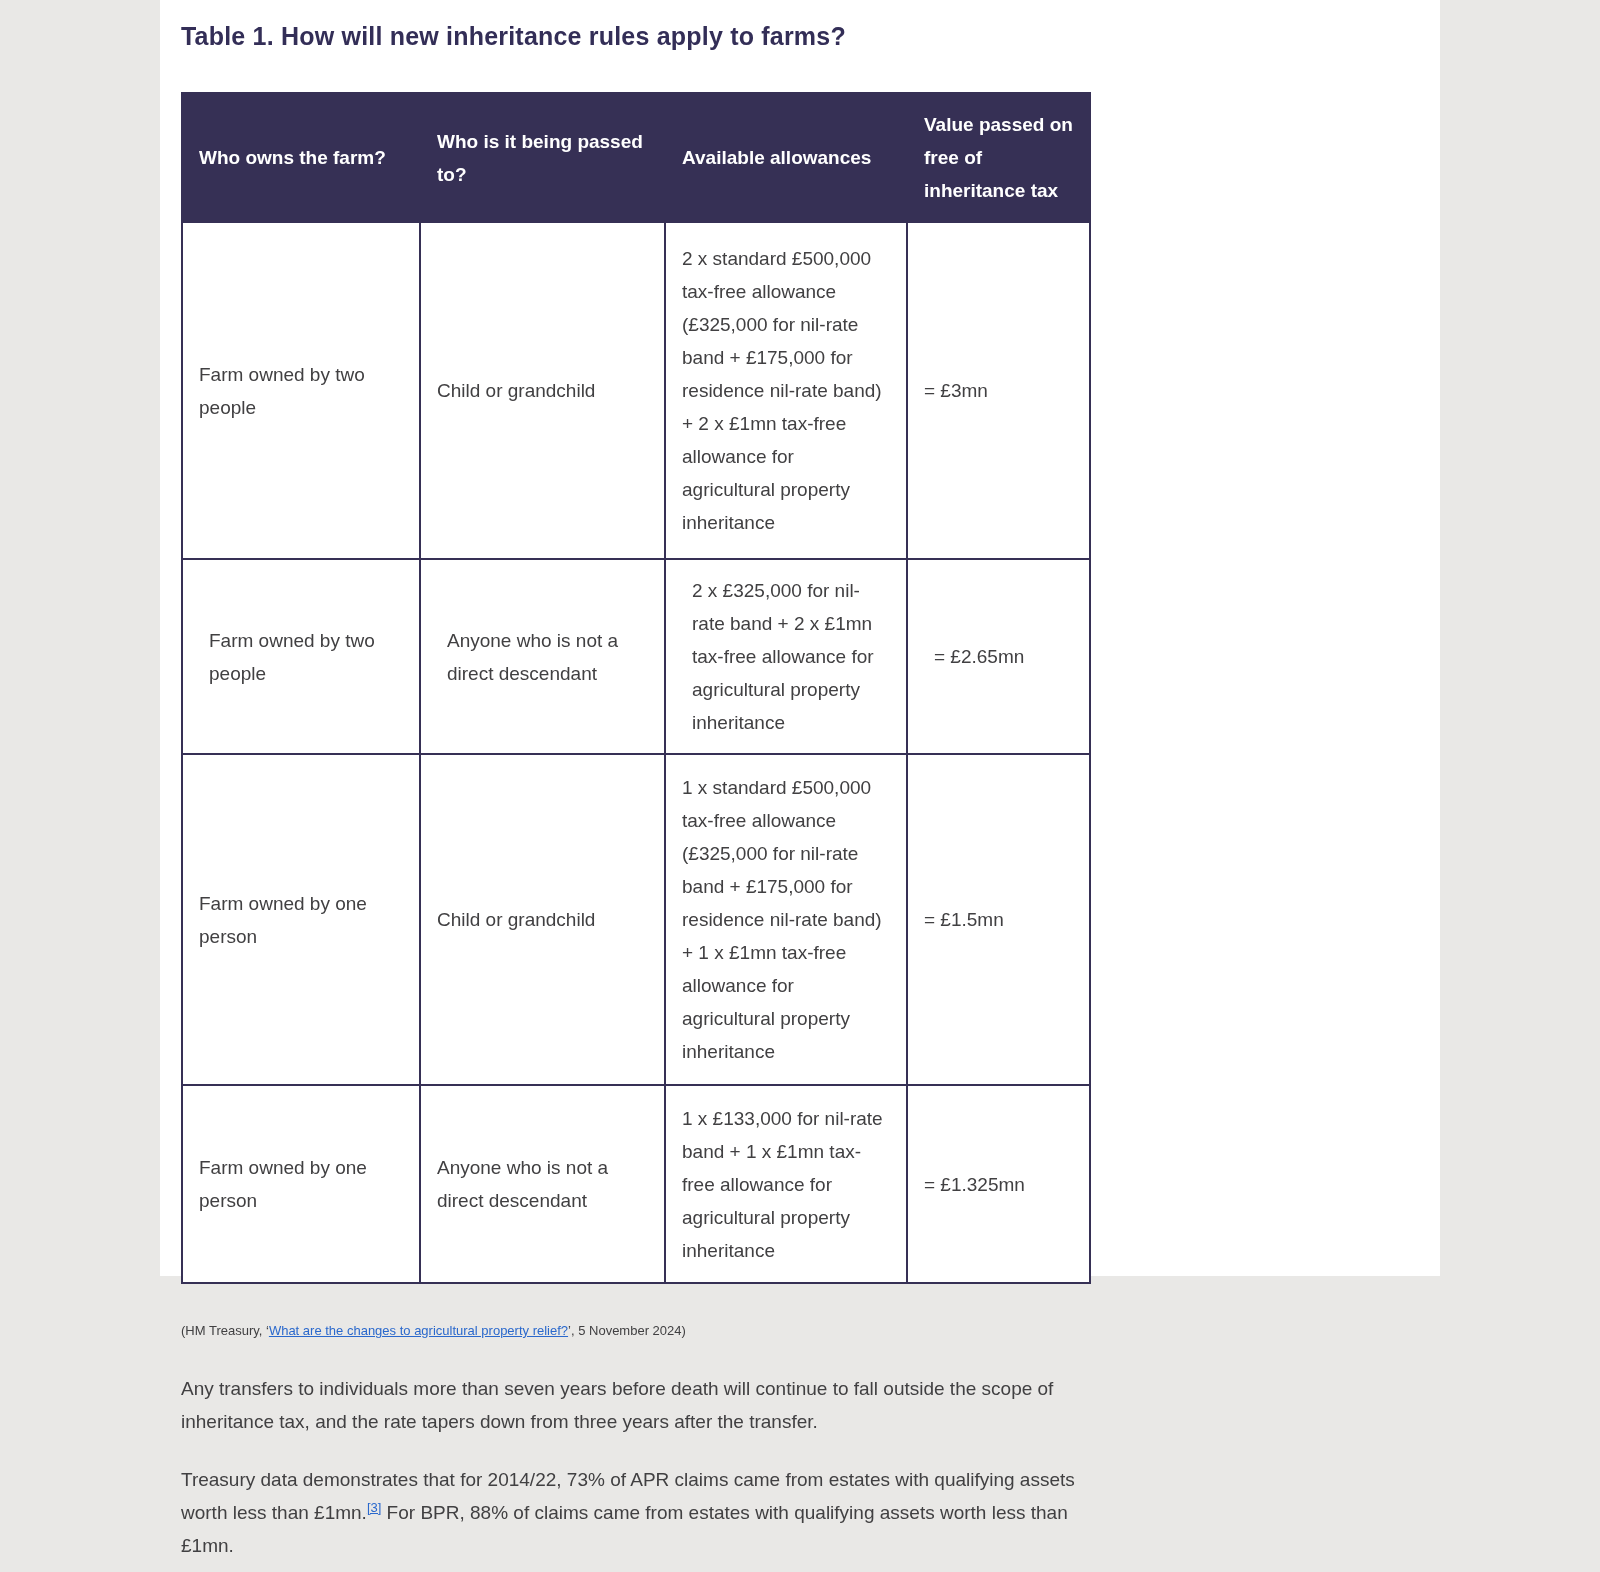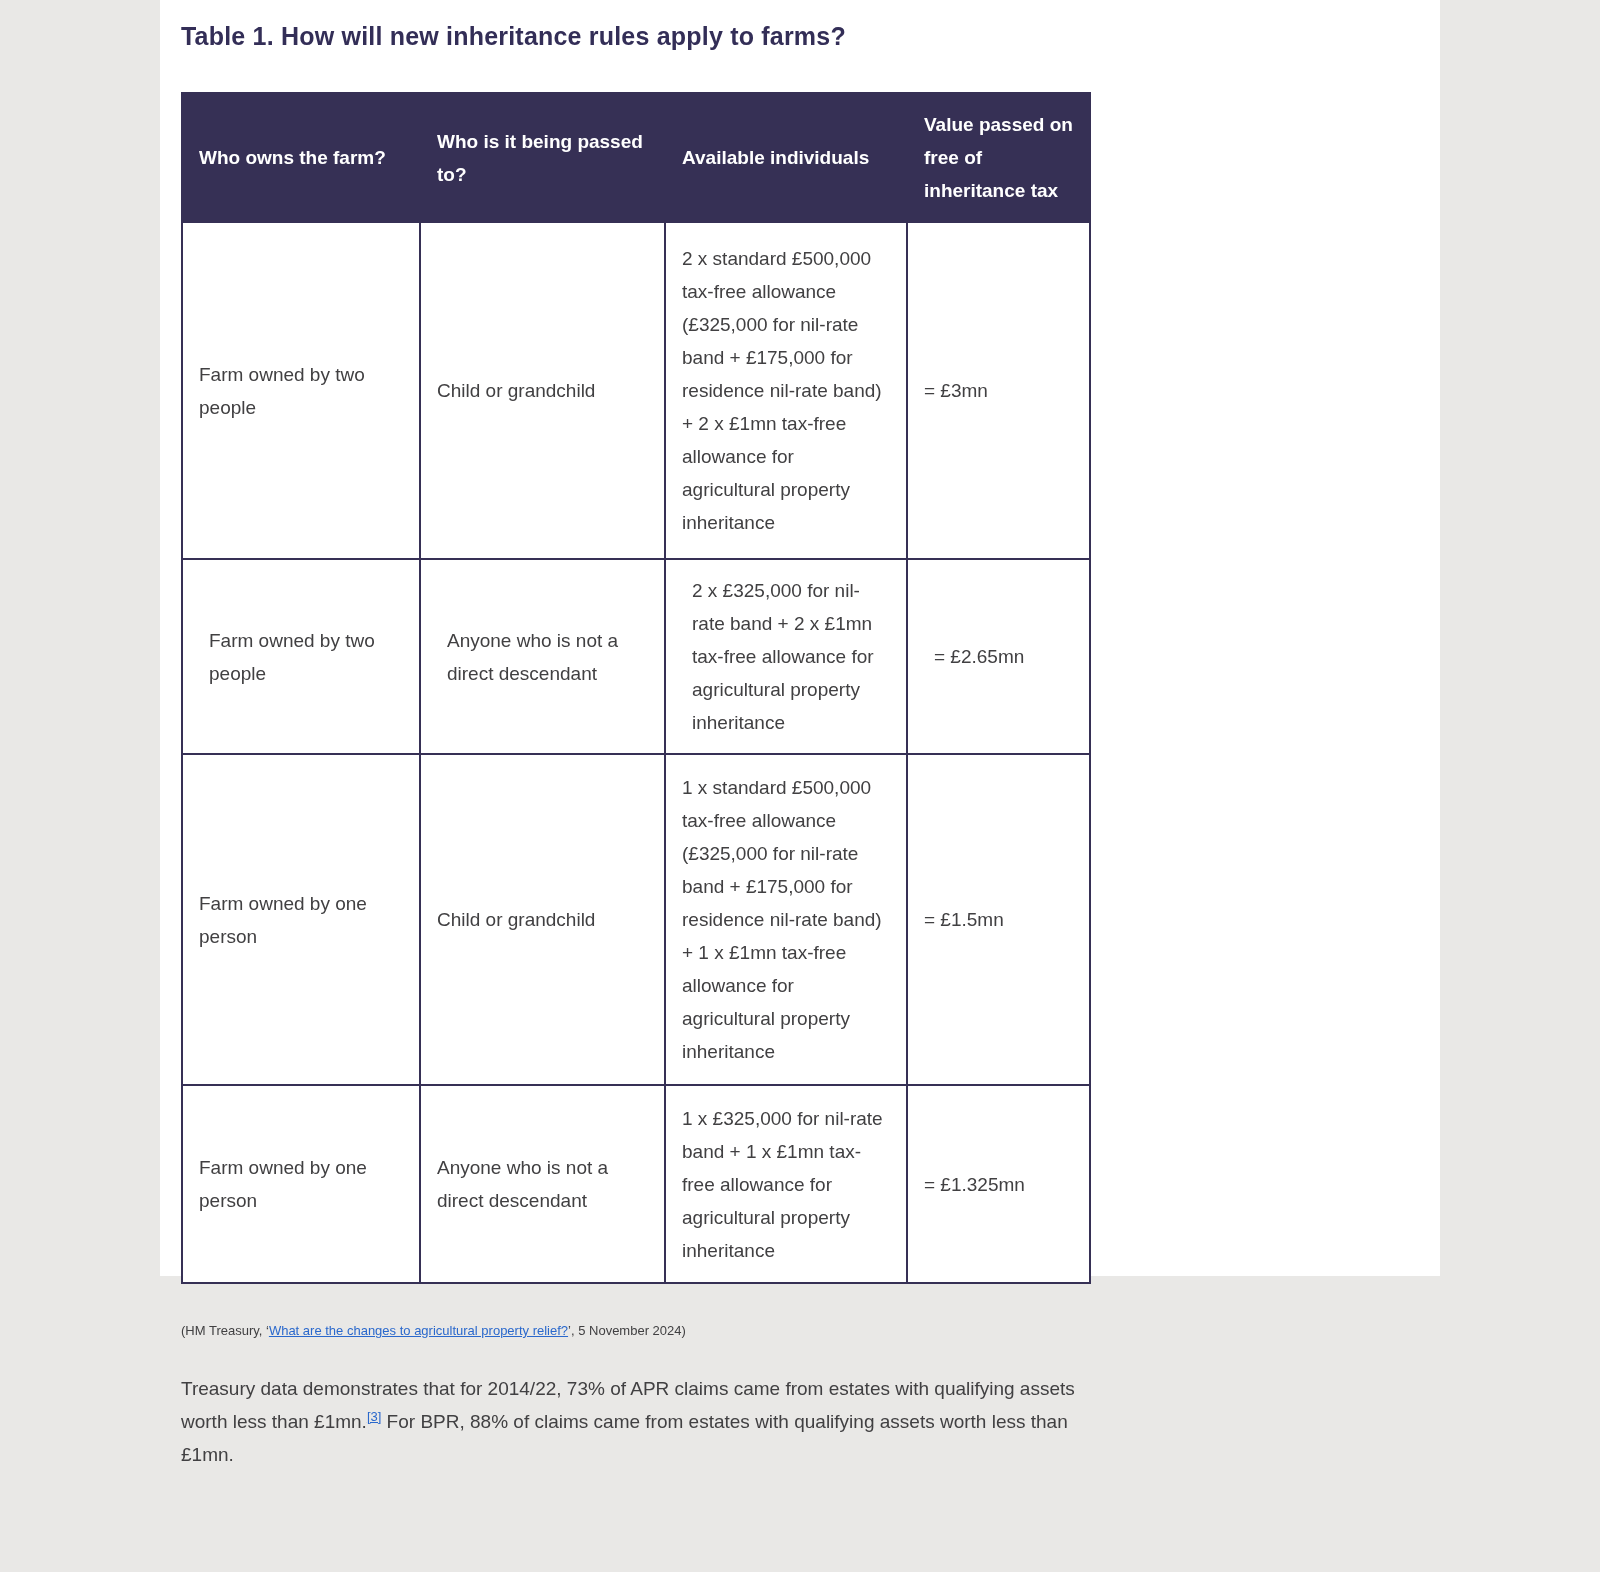--- a/index.html
+++ b/index.html
@@ -106,21 +106,21 @@
       <colgroup>
         <col class="c1">
           <col class="c2">
           <col class="c3">
           <col class="c4">
       </colgroup>
       <thead>
         <tr>
           <th>Who owns the farm?</th>
           <th>Who is it being passed to?</th>
-          <th>Available individuals</th>
+          <th>Available allowances</th>
           <th>Value passed on free of inheritance tax</th>
         </tr>
       </thead>
       <tbody>
         <tr>
           <td>Farm owned by two people</td>
           <td>Child or grandchild</td>
           <td>2 x standard £500,000 tax-free allowance (£325,000 for nil-rate band + £175,000 for residence nil-rate band) + 2 x £1mn tax-free allowance for agricultural property inheritance</td>
           <td>= £3mn</td>
         </tr>
@@ -132,25 +132,26 @@
         </tr>
         <tr>
           <td>Farm owned by one person</td>
           <td>Child or grandchild</td>
           <td>1 x standard £500,000 tax-free allowance (£325,000 for nil-rate band + £175,000 for residence nil-rate band) + 1 x £1mn tax-free allowance for agricultural property inheritance</td>
           <td>= £1.5mn</td>
         </tr>
         <tr>
           <td>Farm owned by one person</td>
           <td>Anyone who is not a direct descendant</td>
-          <td>1 x £325,000 for nil-rate band + 1 x £1mn tax-free allowance for agricultural property inheritance</td>
+          <td>1 x £133,000 for nil-rate band + 1 x £1mn tax-free allowance for agricultural property inheritance</td>
           <td>= £1.325mn</td>
         </tr>
       </tbody>
     </table>
 
     <p class="citation"><span>(HM Treasury, ‘</span><a>What are the changes to agricultural property relief?</a><span>’, 5 November 2024)</span></p>
 
+    <p class="para">Any transfers to individuals more than seven years before death will continue to fall outside the scope of inheritance tax, and the rate tapers down from three years after the transfer.</p>
 
     <p class="para"><span>Treasury data demonstrates that for 2014/22, 73% of APR claims came from estates with qualifying assets worth less than £1mn.</span><sup class="footnote"><a>[3]</a></sup><span> For BPR, 88% of claims came from estates with qualifying assets worth less than £1mn.</span></p>
 
   </div>
 </div>
 
 </body></html>

